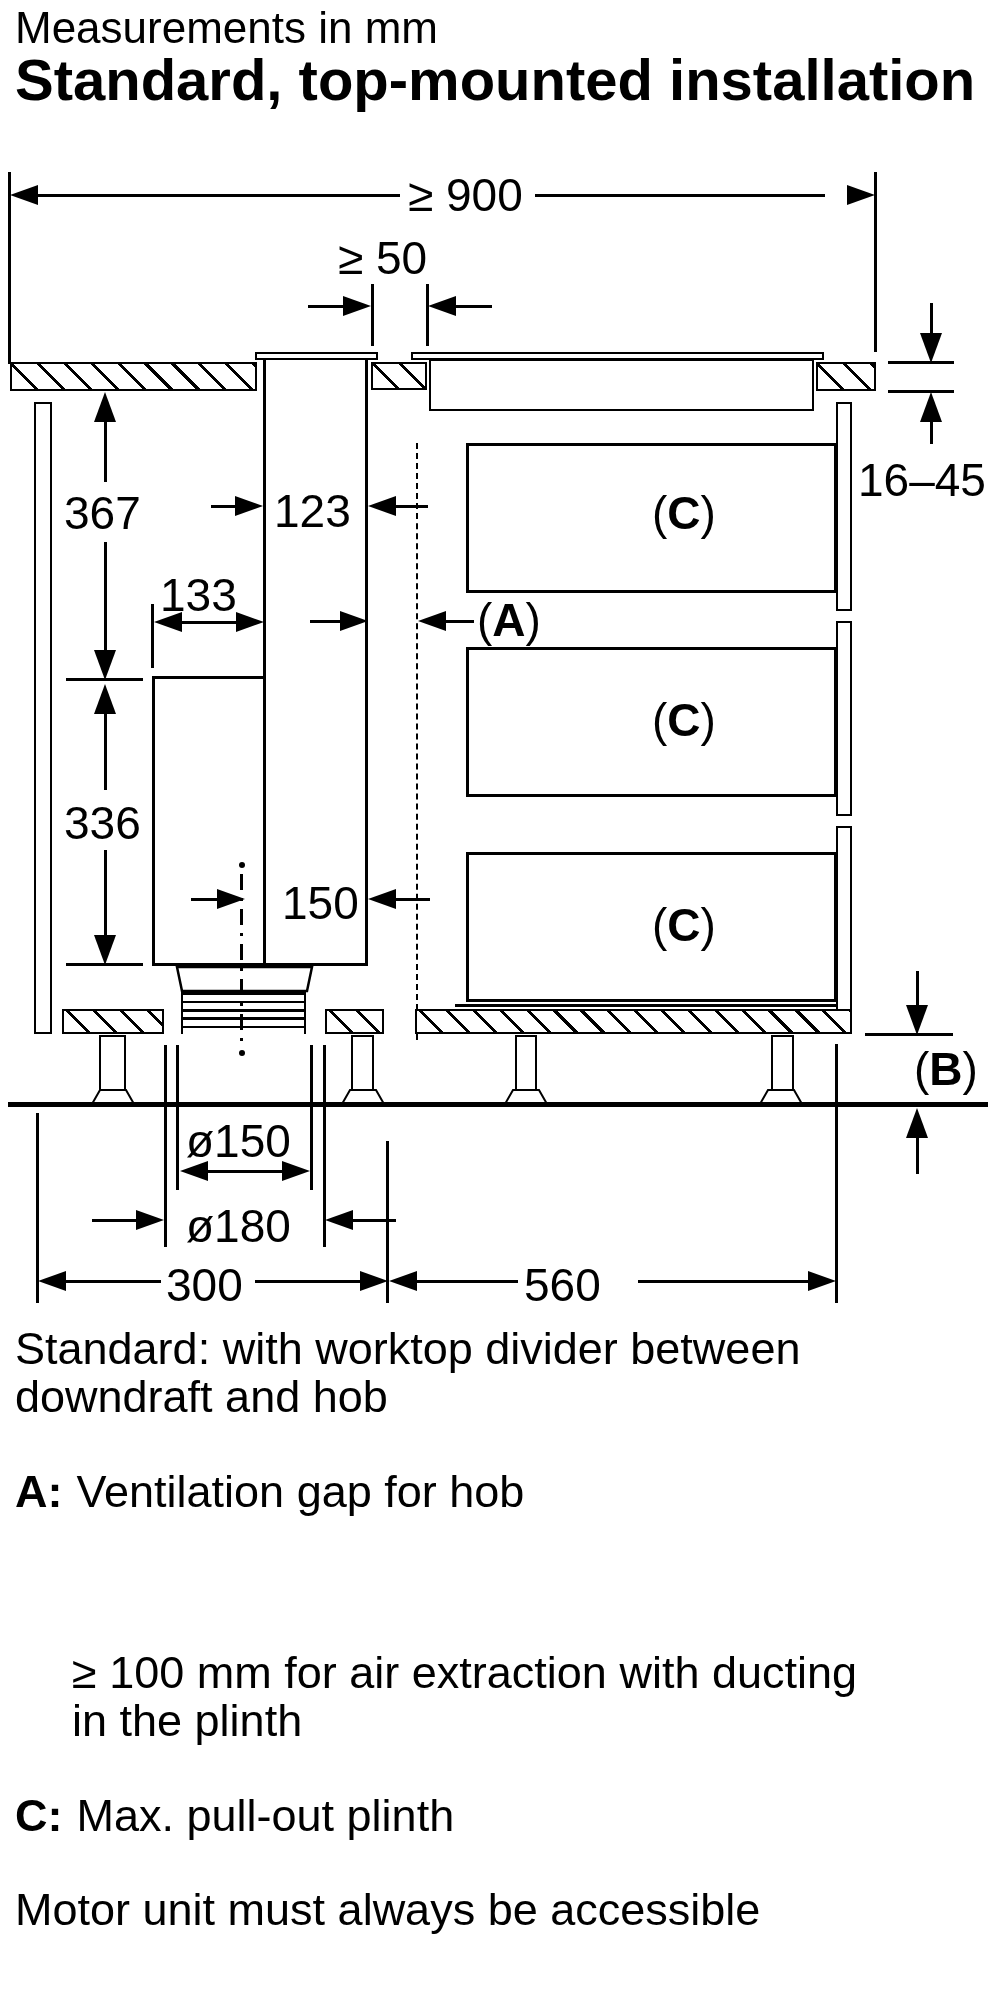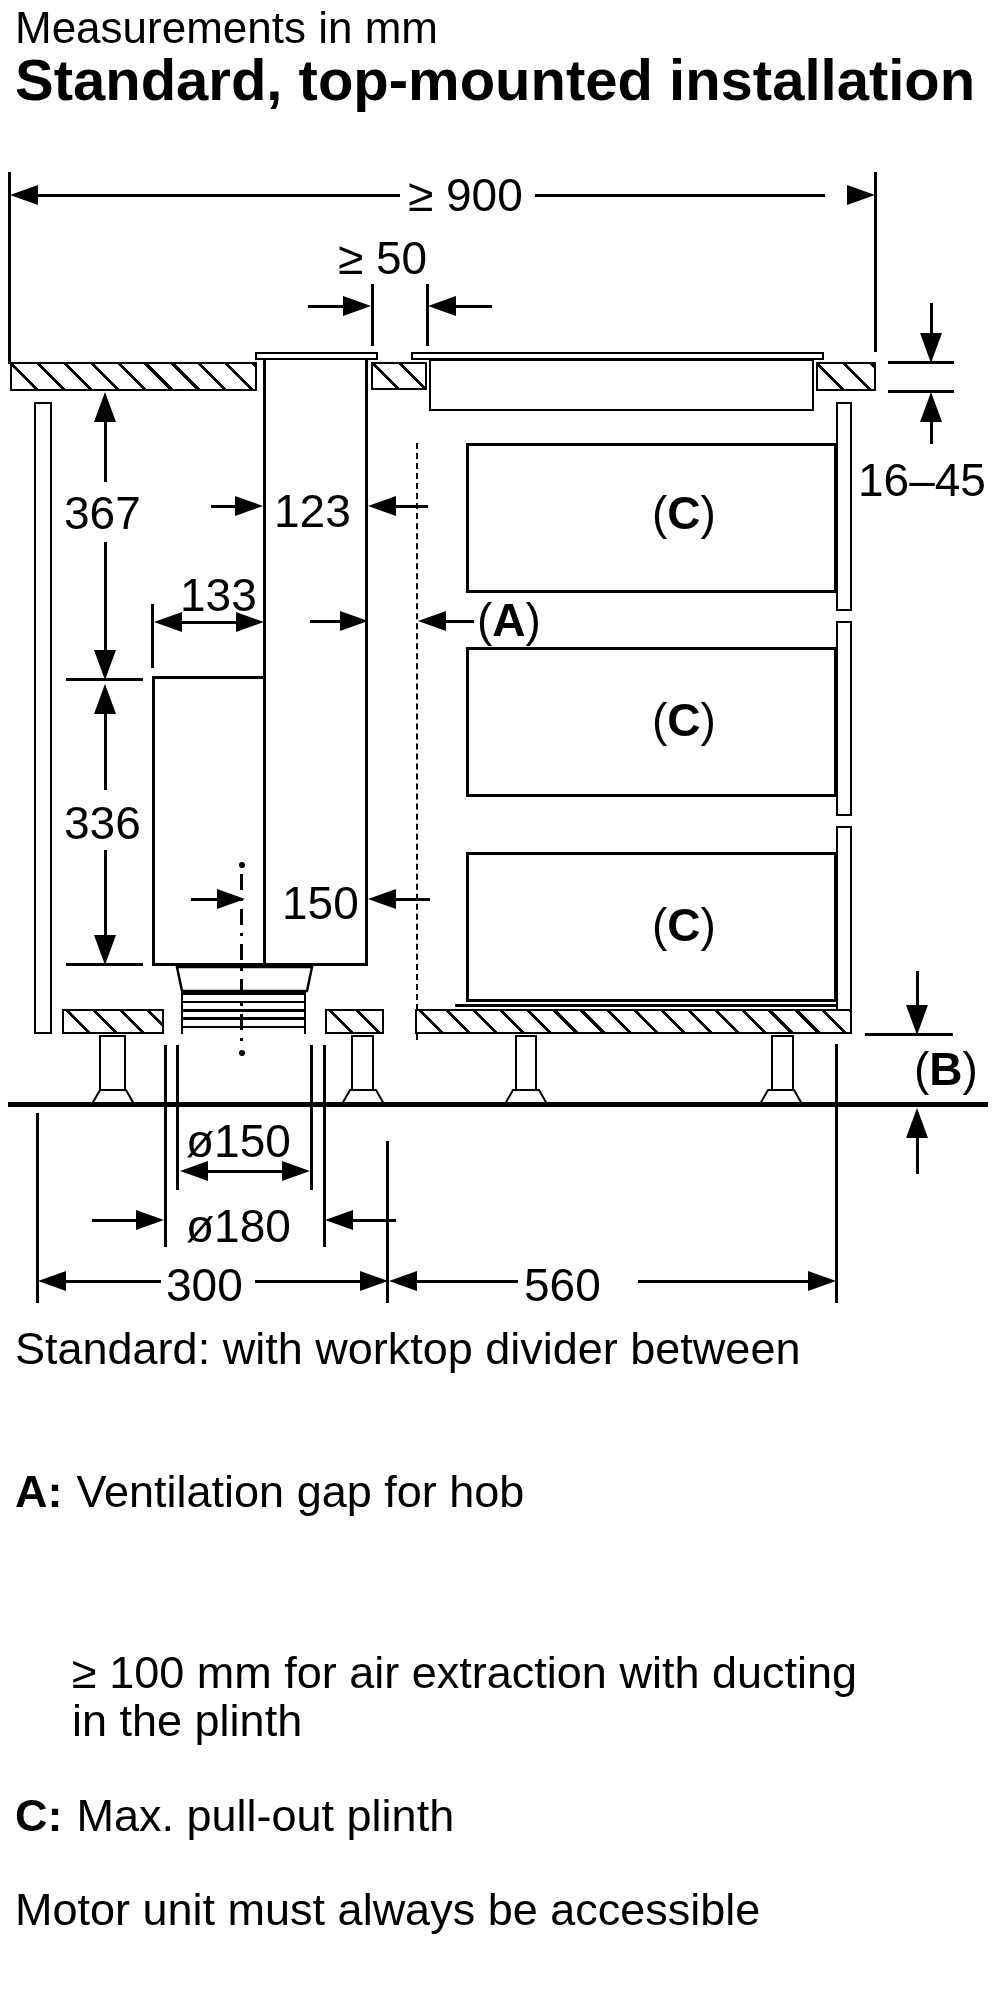--- a/index.html
+++ b/index.html
@@ -123,21 +123,21 @@
   <div class="ln" style="left:104px;top:850px;width:2.5px;height:87px"></div>
   <div class="ah ah-d" style="left:94px;top:935px"></div>
   <div class="ln" style="left:66px;top:963px;width:77px;height:2.5px"></div>
 
   <div class="ln" style="left:211px;top:505px;width:26px;height:2.5px"></div>
   <div class="ah ah-r" style="left:235px;top:496px"></div>
   <div class="txt dim" style="left:274px;top:488px">123</div>
   <div class="ah ah-l" style="left:368px;top:496px"></div>
   <div class="ln" style="left:396px;top:505px;width:32px;height:2.5px"></div>
 
-  <div class="txt dim" style="left:180px;top:572px">133</div>
+  <div class="txt dim" style="left:160px;top:572px">133</div>
   <div class="ln" style="left:151px;top:604px;width:2.5px;height:64px"></div>
   <div class="ah ah-l" style="left:154px;top:612px"></div>
   <div class="ln" style="left:180px;top:621px;width:58px;height:2.5px"></div>
   <div class="ah ah-r" style="left:236px;top:612px"></div>
 
   <div class="ln" style="left:310px;top:620px;width:32px;height:2.5px"></div>
   <div class="ah ah-r" style="left:340px;top:611px"></div>
   <div class="ah ah-l" style="left:418px;top:611px"></div>
   <div class="ln" style="left:446px;top:620px;width:28px;height:2.5px"></div>
   <div class="txt lbl" style="left:477px;top:597px;font-weight:700"><span style="font-weight:400">(</span><b>A</b><span style="font-weight:400">)</span></div>
@@ -187,20 +187,22 @@
   <div class="ln" style="left:255px;top:1280px;width:107px;height:2.5px"></div>
   <div class="ah ah-r" style="left:360px;top:1271px"></div>
   <div class="ah ah-l" style="left:389px;top:1271px"></div>
   <div class="ln" style="left:415px;top:1280px;width:103px;height:2.5px"></div>
   <div class="txt dim" style="left:524px;top:1262px">560</div>
   <div class="ln" style="left:638px;top:1280px;width:172px;height:2.5px"></div>
   <div class="ah ah-r" style="left:808px;top:1271px"></div>
 
   <div class="legend-row" style="left:15px;top:1325px">
     <b></b><span>Standard: with worktop divider between</span></div>
+  <div class="legend-row" style="left:15px;top:1373px">
+    <b></b><span>downdraft and hob</span></div>
   <div class="legend-row" style="left:15px;top:1468px">
     <b>A:</b><span>Ventilation gap for hob</span></div>
   <div class="legend-row" style="left:72px;top:1649px">
     <b></b><span>≥ 100 mm for air extraction with ducting</span></div>
   <div class="legend-row" style="left:72px;top:1697px">
     <b></b><span>in the plinth</span></div>
   <div class="legend-row" style="left:15px;top:1792px">
     <b>C:</b><span>Max. pull-out plinth</span></div>
   <div class="legend-row" style="left:15px;top:1886px">
     <b></b><span>Motor unit must always be accessible</span></div>

